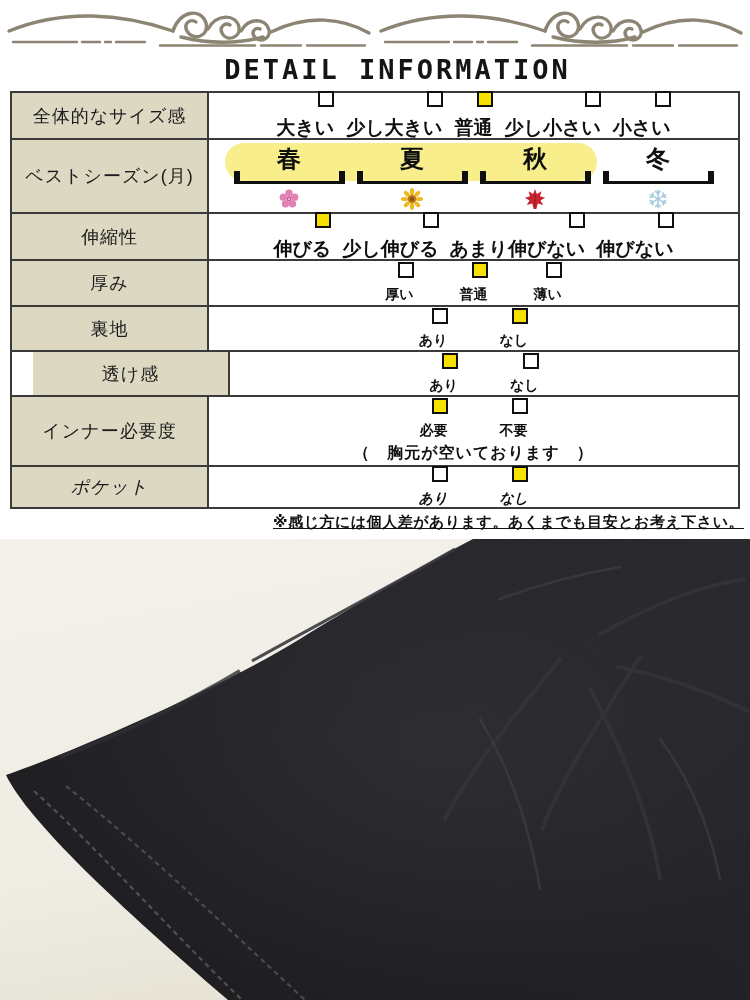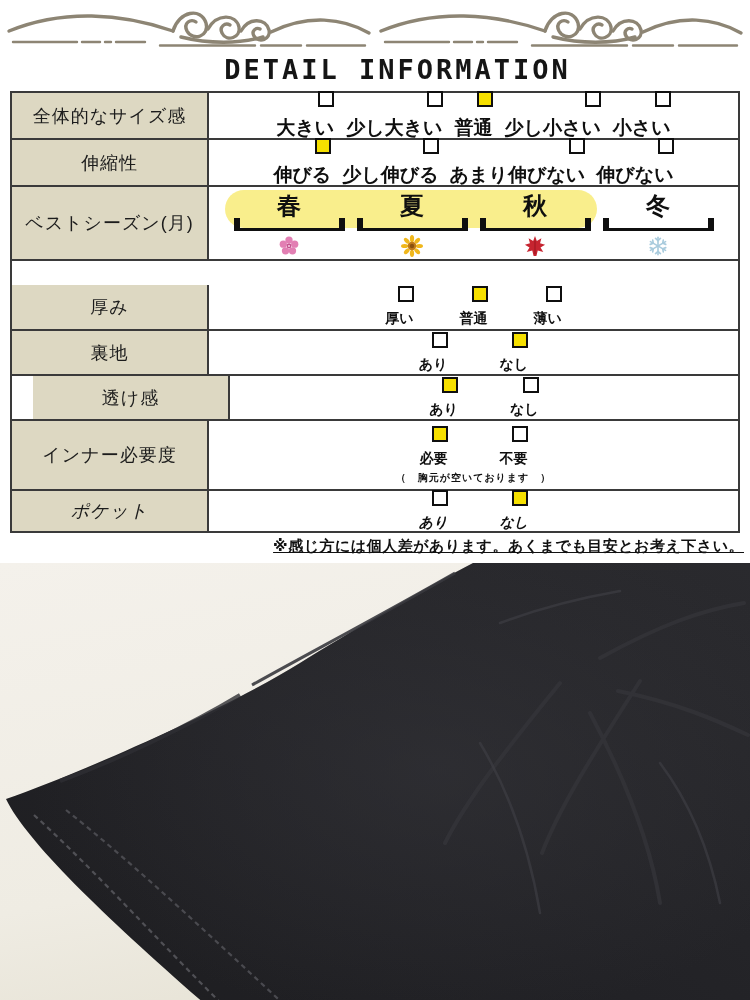--- a/index.html
+++ b/index.html
@@ -20,21 +20,21 @@
     font-weight:bold;font-size:27px;letter-spacing:3px;color:#151515;padding-left:45px;
   }
 
   
   .spec-table{
     width:730px;margin:0 auto;border:2px solid var(--border);
     box-sizing:border-box;background:#fff;
   }
   .row{display:flex;box-sizing:border-box;border-bottom:2px solid var(--border);}
   .row:last-child{border-bottom:none;}
-  .r0{height:47px;} .r1{height:74px;} .r2{height:47px;} .r3{height:46px;margin-top:24px;}
+  .r0{height:47px;} .r1{height:74px;} .r2{height:47px;} .r3{height:46px;}
   .r4{height:45px;} .r5{height:45px;padding-left:21px;} .r6{height:70px;} .r7{height:40px;font-style:italic;}
   .cell{box-sizing:border-box;}
   .label{
     width:197px;flex:0 0 197px;background:var(--labelbg);
     border-right:2px solid var(--border);
     display:flex;align-items:center;justify-content:center;
     font-size:18px;color:#1c1c1c;letter-spacing:1px;text-align:center;
   }
   .value{
     flex:1;display:flex;flex-direction:column;align-items:center;justify-content:center;
@@ -46,21 +46,21 @@
     width:16px;height:16px;flex:0 0 16px;box-sizing:border-box;
     border:2.5px solid #0f0f0f;background:#ffffff;
   }
   .box.checked{background:var(--checked);}
   .opt{font-size:14px;}
   .r0 .opt{font-size:19px;} .r0 .opts-line{gap:12px;}
   .r2 .opt{font-size:19px;} .r2 .opts-line{gap:11px;}
   .r3 .opts-line{gap:46px;}
   .r4 .opts-line,.r5 .opts-line,.r7 .opts-line{gap:52px;}
   .r6 .opts-line{gap:52px;}
-  .opt-note{font-size:10px;color:#111;margin-top:3px;letter-spacing:1px;font-weight:bold;}
+  .opt-note{font-size:16px;color:#111;margin-top:3px;letter-spacing:1px;font-weight:bold;}
 
   
   .season-strip{
     position:relative;width:480px;display:flex;gap:12px;
     padding-top:5px;
   }
   .season-pill{
     position:absolute;left:-9px;top:1px;width:372px;height:38px;
     background:var(--pill);border-radius:19px;z-index:0;
   }
@@ -125,43 +125,20 @@
               <span class="box checked"></span>
               <span>普通</span>
             </span>
             <span class="opt">
               <span class="box"></span>
               <span>少し小さい</span>
             </span>
             <span class="opt">
               <span class="box"></span>
               <span>小さい</span>
-            </span>
-          </div>
-        </div>
-    </div>
-    <div class="row r2">
-      <div class="cell label">伸縮性</div>
-      <div class="cell value">
-          <div class="opts-line">
-            <span class="opt">
-              <span class="box checked"></span>
-              <span>伸びる</span>
-            </span>
-            <span class="opt">
-              <span class="box"></span>
-              <span>少し伸びる</span>
-            </span>
-            <span class="opt">
-              <span class="box"></span>
-              <span>あまり伸びない</span>
-            </span>
-            <span class="opt">
-              <span class="box"></span>
-              <span>伸びない</span>
             </span>
           </div>
         </div>
     </div>
     <div class="row r1">
       <div class="cell label">ベストシーズン(月)</div>
       <div class="cell value">
           <div class="season-strip">
             <div class="season-pill"></div>
             <div class="season">
@@ -236,20 +213,43 @@
                     <line x1="12" y1="6" x2="14.7" y2="3.8"></line>
                     <line x1="12" y1="18" x2="9.3" y2="20.2"></line>
                     <line x1="12" y1="18" x2="14.7" y2="20.2"></line>
                   </g>
                 </svg>
               </span>
             </div>
           </div>
         </div>
     </div>
+    <div class="row r2">
+      <div class="cell label">伸縮性</div>
+      <div class="cell value">
+          <div class="opts-line">
+            <span class="opt">
+              <span class="box checked"></span>
+              <span>伸びる</span>
+            </span>
+            <span class="opt">
+              <span class="box"></span>
+              <span>少し伸びる</span>
+            </span>
+            <span class="opt">
+              <span class="box"></span>
+              <span>あまり伸びない</span>
+            </span>
+            <span class="opt">
+              <span class="box"></span>
+              <span>伸びない</span>
+            </span>
+          </div>
+        </div>
+    </div>
     <div class="row r3">
       <div class="cell label">厚み</div>
       <div class="cell value">
           <div class="opts-line">
             <span class="opt">
               <span class="box"></span>
               <span>厚い</span>
             </span>
             <span class="opt">
               <span class="box checked"></span>

